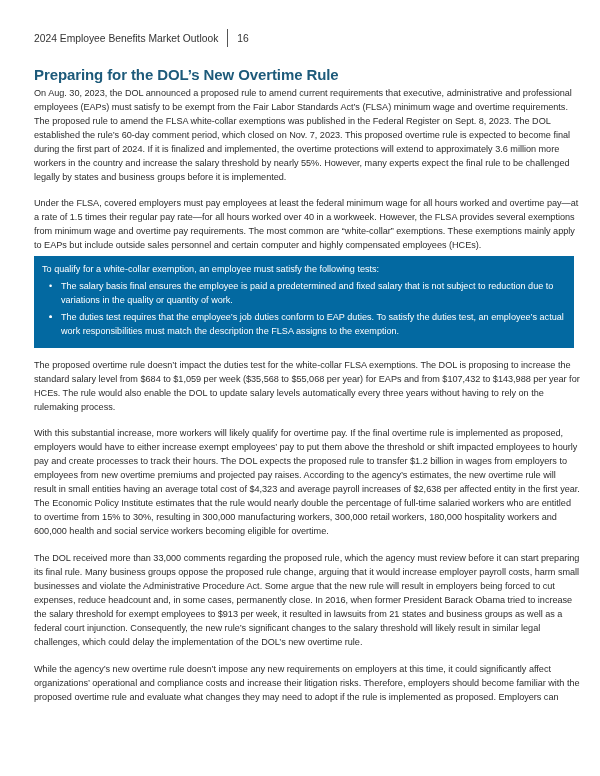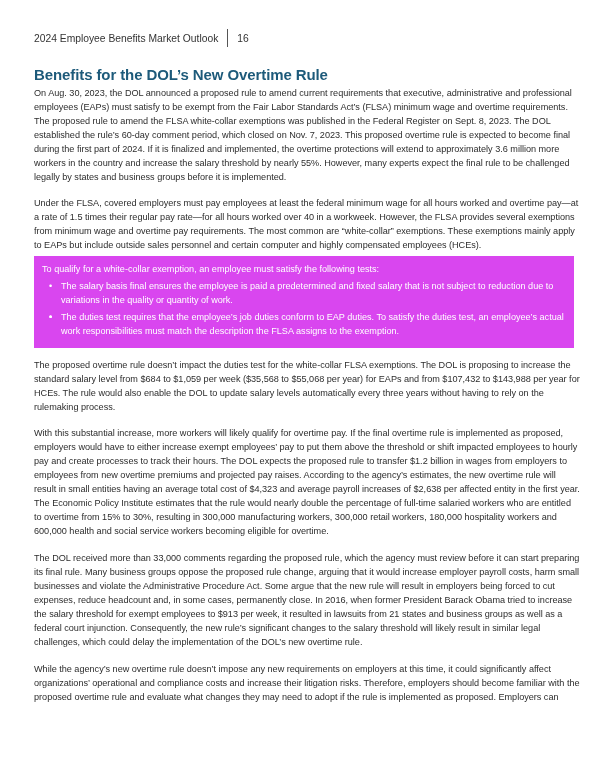--- a/index.html
+++ b/index.html
@@ -5,36 +5,36 @@
   html, body { margin: 0; padding: 0; background: #ffffff; }
   body { width: 600px; height: 776px; position: relative; overflow: hidden;
          font-family: "Liberation Sans", sans-serif; color: #2b2b2b; }
   .header { position: absolute; left: 34px; top: 29px; display: flex; align-items: center;
             font-size: 10.3px; color: #333; }
   .header .sep { width: 1px; height: 18px; background: #555; margin: 0 9px 0 9px; }
   .title { position: absolute; left: 34px; top: 66px; margin: 0; font-size: 15px; font-weight: bold;
            color: #1d5a7a; letter-spacing: -0.1px; }
   .content { position: absolute; left: 34px; top: 85.5px; width: 546px; }
   p { margin: 0 0 12.4px 0; font-size: 9.15px; line-height: 14.05px; color: #2d2d2d; letter-spacing: -0.02px; }
-  .callout { background: #d946ef; color: #ffffff; margin: 2px 0 10px 0; padding: 7px 8px 6px 8px; width: 524px; }
+  .callout { background: #0369a1; color: #ffffff; margin: 2px 0 10px 0; padding: 7px 8px 6px 8px; width: 524px; }
   .callout .intro { font-size: 9.1px; line-height: 13.9px; margin: 0 0 3px 0; color: #fff; }
   .callout ul { margin: 0; padding: 0; list-style: none; }
   .callout li { position: relative; padding-left: 19px; font-size: 9.1px; line-height: 13.8px; margin-bottom: 3px; color: #fff; }
   .callout li .bullet { position: absolute; left: 7px; top: 0; }
 </style>
 </head>
 <body>
 
 <div class="header">
   <span>2024 Employee Benefits Market Outlook</span>
   <span class="sep"></span>
   <span>16</span>
 </div>
 
-<h1 class="title">Benefits for the DOL’s New Overtime Rule</h1>
+<h1 class="title">Preparing for the DOL’s New Overtime Rule</h1>
 
 <div class="content">
   <p>On Aug. 30, 2023, the DOL announced a proposed rule to amend current requirements that executive, administrative and professional employees (EAPs) must satisfy to be exempt from the Fair Labor Standards Act’s (FLSA) minimum wage and overtime requirements. The proposed rule to amend the FLSA white-collar exemptions was published in the Federal Register on Sept. 8, 2023. The DOL established the rule’s 60-day comment period, which closed on Nov. 7, 2023. This proposed overtime rule is expected to become final during the first part of 2024. If it is finalized and implemented, the overtime protections will extend to approximately 3.6 million more workers in the country and increase the salary threshold by nearly 55%. However, many experts expect the final rule to be challenged legally by states and business groups before it is implemented.</p>
   <p style="margin-bottom:4px;">Under the FLSA, covered employers must pay employees at least the federal minimum wage for all hours worked and overtime pay—at a rate of 1.5 times their regular pay rate—for all hours worked over 40 in a workweek. However, the FLSA provides several exemptions from minimum wage and overtime pay requirements. The most common are “white-collar” exemptions. These exemptions mainly apply to EAPs but include outside sales personnel and certain computer and highly compensated employees (HCEs).</p>
 
   <div class="callout">
     <div class="intro">To qualify for a white-collar exemption, an employee must satisfy the following tests:</div>
     <ul>
       <li>
         <span class="bullet">•</span>

